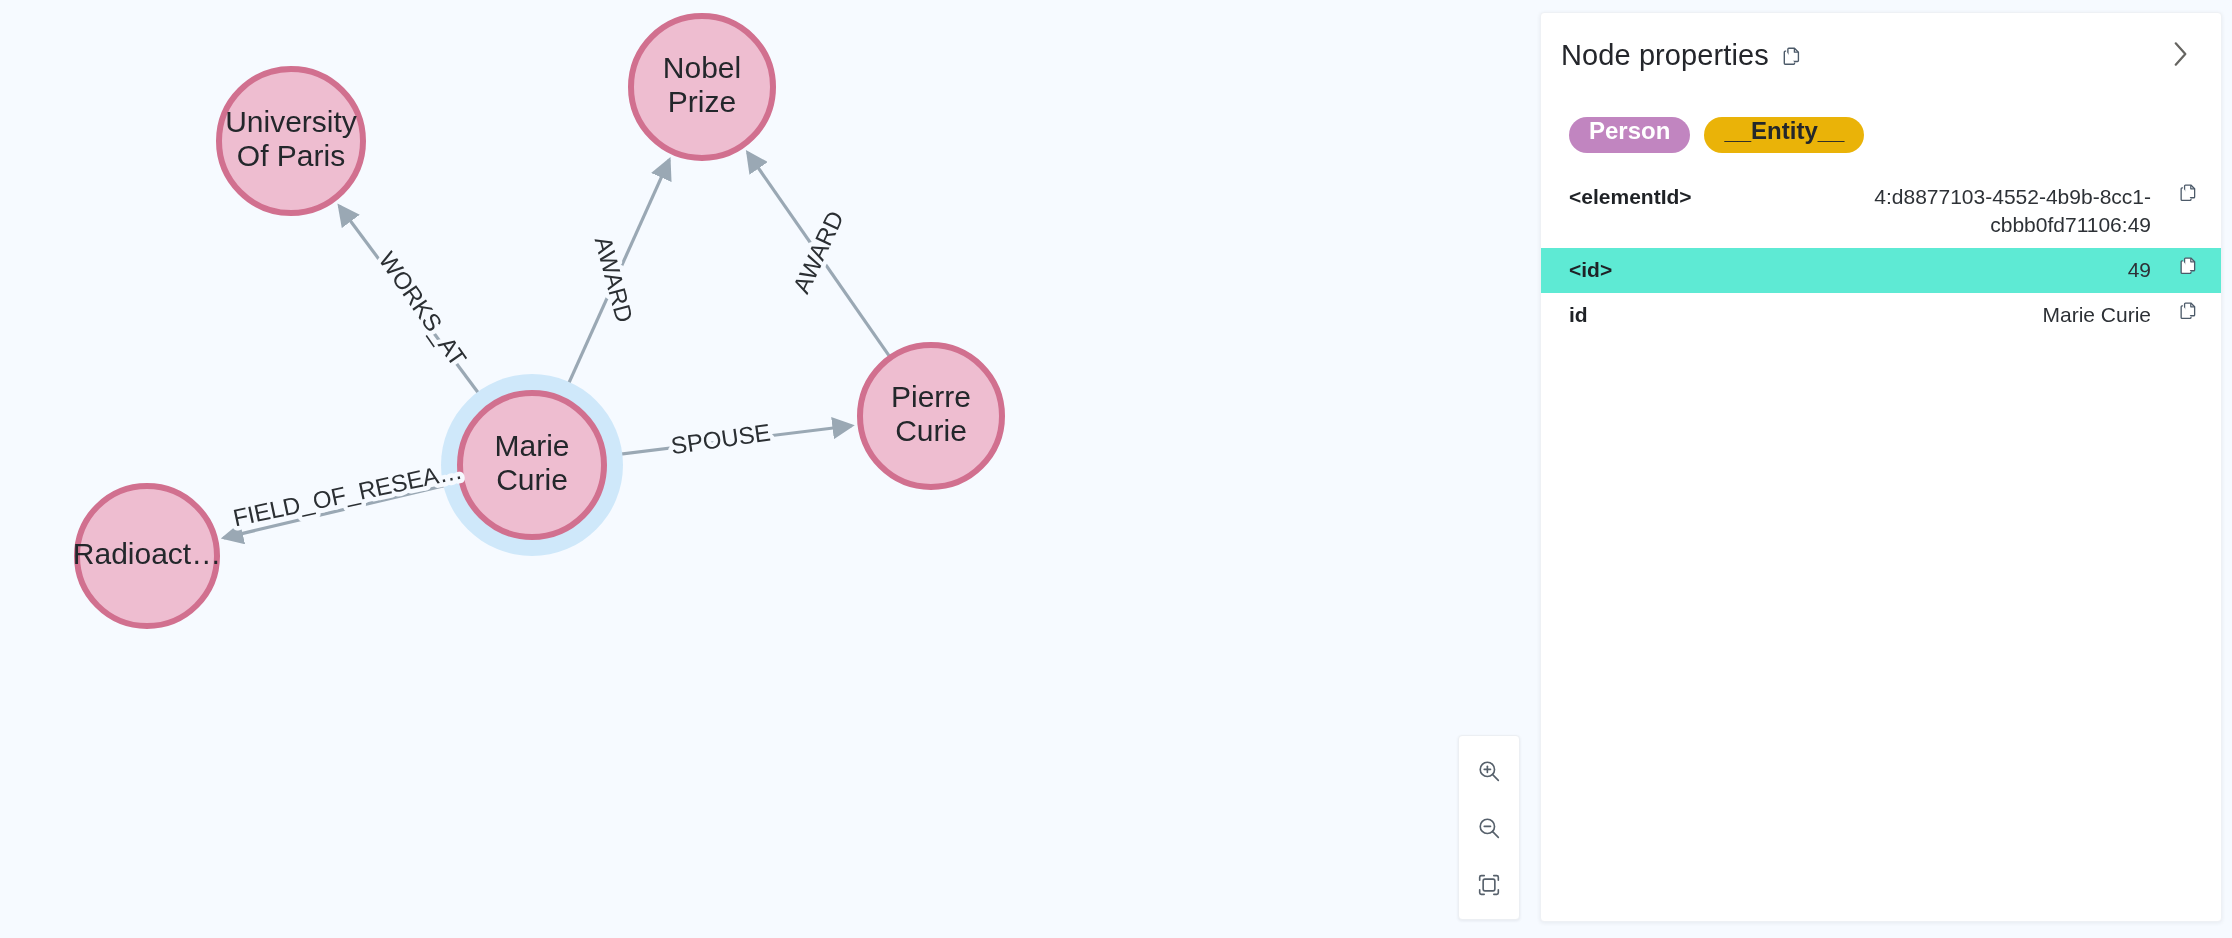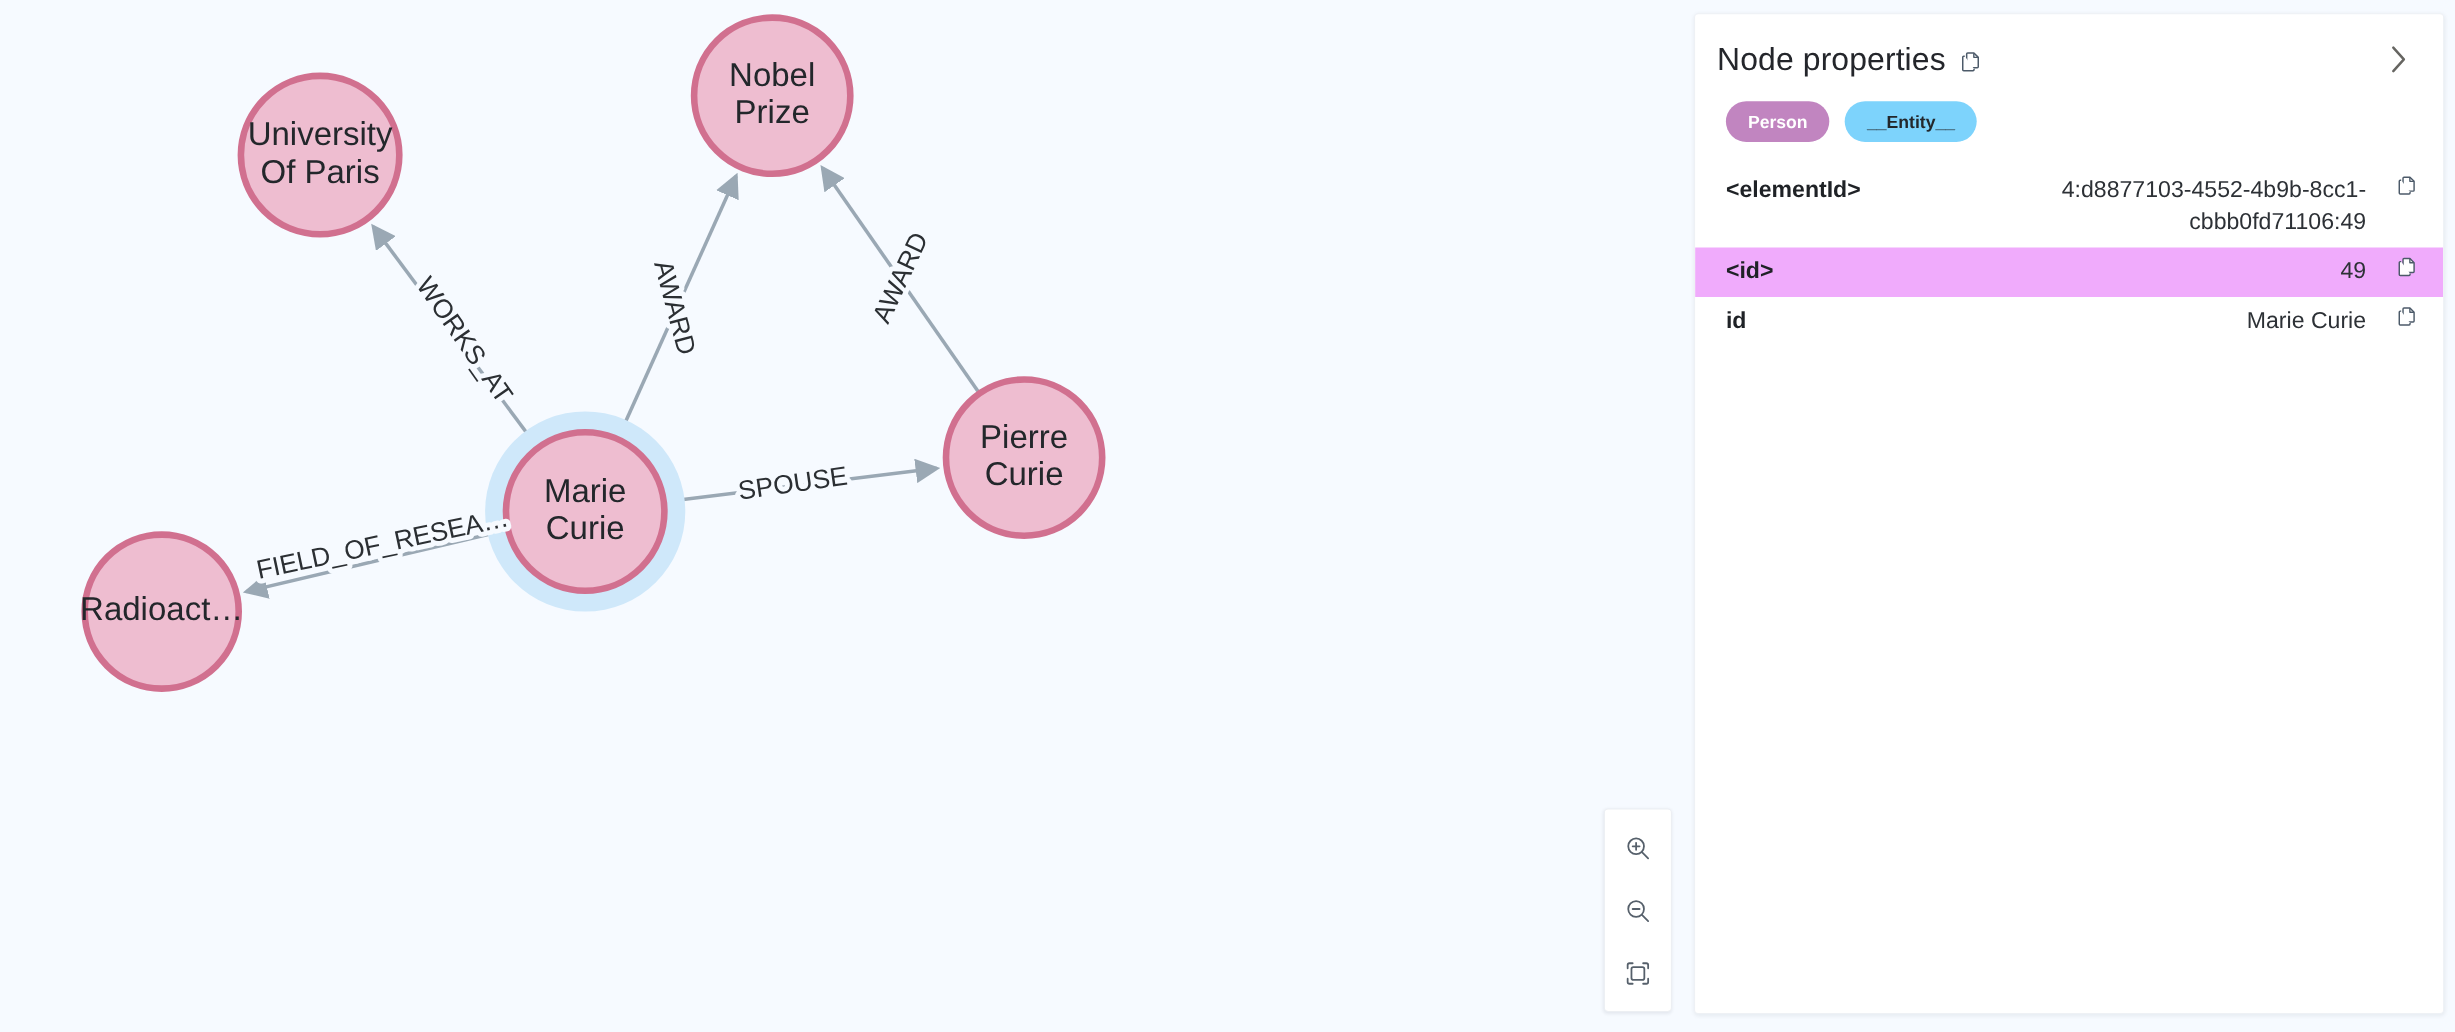--- a/index.html
+++ b/index.html
@@ -112,39 +112,40 @@
   }
 
   #label-chips {
     padding: 20px 28px 0 28px;
     display: flex;
     gap: 14px;
     align-items: center;
   }
   .chip {
     border-radius: 20px;
-    padding: 11px 20px 8px 20px;
-    font-size: 16px;
+    padding: 0 20px 8px 20px;
+    font-size: 24px;
     font-weight: bold;
     line-height: 1.15;
     white-space: nowrap;
     cursor: pointer;
+    margin-top: 25px;
   }
 
   #props-table {
     margin-top: 22px;
     width: 100%;
   }
   .prop-row {
     display: flex;
     align-items: flex-start;
     padding: 8px 0 9px 0;
     position: relative;
   }
-  .prop-row.alt { background: #f0abfc; }
+  .prop-row.alt { background: #5eead4; }
   .prop-key {
     width: 190px;
     flex: 0 0 190px;
     padding-left: 28px;
     font-size: 21px;
     font-weight: bold;
     color: #1f2226;
     line-height: 1.34;
   }
   .prop-val {
@@ -264,21 +265,21 @@
       </span>
       <span id="panel-collapse">
         <svg width="26" height="32" viewBox="0 0 24 30" fill="none">
           <path d="M8 5 L17 15 L8 25" stroke="#666561" stroke-width="2.1" stroke-linecap="round" stroke-linejoin="round"></path>
         </svg>
       </span>
     </div>
 
     <div id="label-chips">
         <span class="chip" style="background: rgb(193, 133, 192); color: rgb(255, 255, 255);">Person</span>
-        <span class="chip" style="background: #7dd3fc; color: rgb(35, 39, 43);">__Entity__</span>
+        <span class="chip" style="background: #eab308; color: rgb(35, 39, 43);">__Entity__</span>
       </div>
 
     <div id="props-table">
         <div class="prop-row">
           <div class="prop-key">&lt;elementId&gt;</div>
           <div class="prop-val">4:d8877103-4552-4b9b-8cc1-cbbb0fd71106:49</div>
           <span class="prop-copy">
   <svg width="21" height="21" viewBox="0 0 24 24" fill="none">
     <path d="M8.5 3.5 h6.2 l4.3 4.3 v9.2 a1 1 0 0 1 -1 1 h-9.5 a1 1 0 0 1 -1 -1 v-12.5 a1 1 0 0 1 1 -1 z" stroke="#4c5a69" stroke-width="1.5" fill="#ffffff" stroke-linejoin="round"></path>
     <path d="M14.6 3.6 v4.2 h4.3" stroke="#4c5a69" stroke-width="1.4" fill="none" stroke-linejoin="round"></path>

